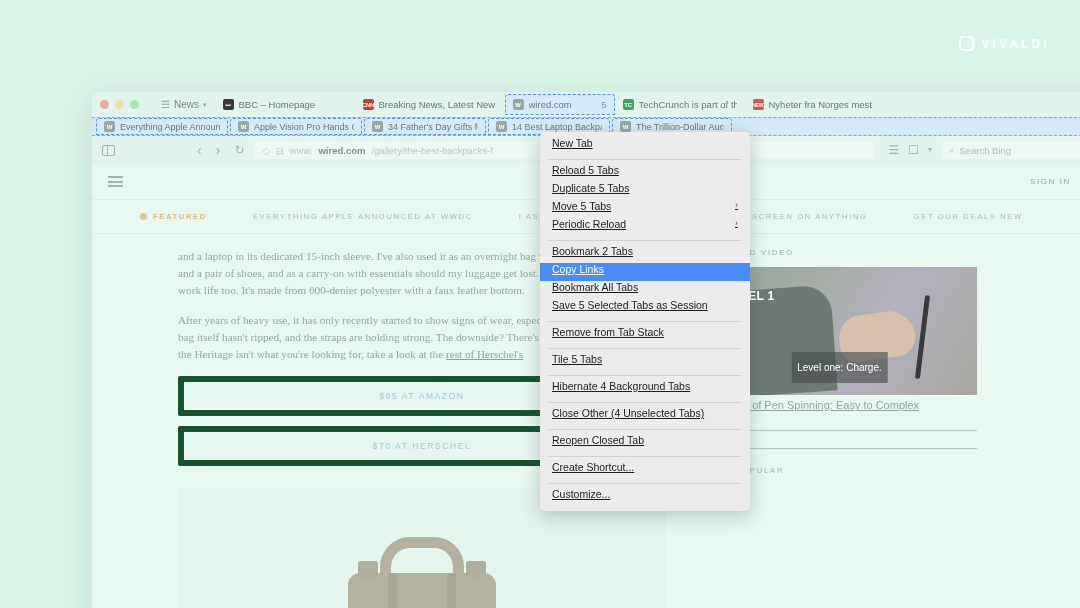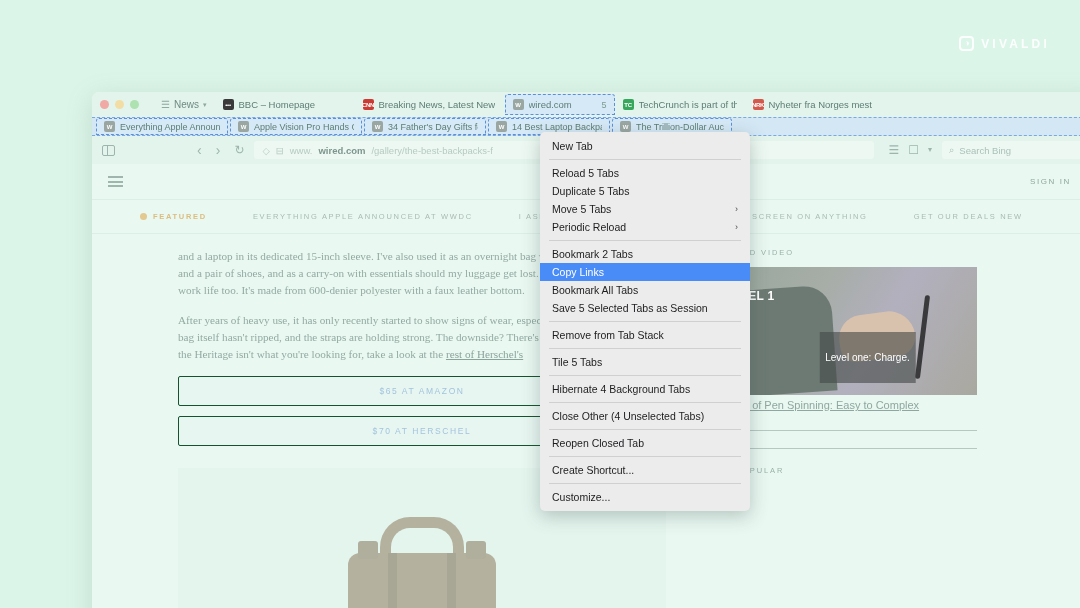--- a/index.html
+++ b/index.html
@@ -139,21 +139,21 @@
 
   .content { display: flex; padding: 14px 0 0 0; }
   .col-main { width: 610px; padding: 0 36px 0 86px; }
   .para {
     font-family: "Liberation Serif", serif;
     font-size: 11.2px; line-height: 17px; color: #93aaa3;
     margin-bottom: 13px;
   }
   .para a { color: #8aa39b; text-decoration: underline; }
   .buybtn {
-    height: 30px; border: 1px solid #14532d; border-radius: 2px;
+    height: 40px; border: 6px solid #14532d; border-radius: 2px;
     display: flex; align-items: center; justify-content: center;
     font-size: 8.5px; letter-spacing: 1.6px; color: #a3c4dd;
     margin-bottom: 10px; background: #e8f6f1;
   }
   .prodimg {
     margin-top: 22px; height: 160px; background: #e4f5ee;
     position: relative; overflow: hidden;
   }
   .bag {
     position: absolute; left: 50%; transform: translateX(-50%); bottom: -20px;
@@ -200,40 +200,40 @@
     background: #6d7a74; border-radius: 0 28px 0 0; transform: rotate(-4deg);
   }
   .vid-lvl {
     position: absolute; left: 22px; top: 22px; color: #fff;
     font-size: 12px; font-weight: bold; letter-spacing: .3px;
   }
   .vid-lvl small { display: block; font-size: 6px; font-weight: normal; opacity: .8; }
   .vid-cap {
     position: absolute; left: 50%; transform: translateX(-50%); bottom: 12px;
     background: rgba(70,75,72,.62); color: #fff; font-size: 10px;
-    padding: 20px 6px; white-space: nowrap; margin-left: 28px;
+    padding: 10px 6px; white-space: nowrap;
   }
   .vid-title {
     margin-top: 14px; width: 275px;
     font-size: 11px; line-height: 15px; color: #8fa7a0;
     text-decoration: underline;
   }
   .hr { width: 275px; height: 1px; background: #b5c9c2; margin: 17px 0; }
 
   
   .menu {
     position: absolute; left: 540px; top: 132px; width: 210px;
     background: #ececec; border-radius: 5px;
     box-shadow: 0 5px 18px rgba(60,80,75,.3);
     padding: 5px 0; font-size: 10.5px; color: #1d1d1f;
     z-index: 40;
   }
   .mi {
-    height: 18px; display: flex; align-items: center;
-    padding: 0 12px; white-space: nowrap;
+    height: 18px; display: flex; align-items: flex-start;
+    padding: 0 12px; white-space: nowrap; text-decoration: underline;
   }
   .mi.hl { background: #4a8cf7; color: #fff; }
   .mi .arrow { margin-left: auto; font-size: 9px; color: #4a4a4c; }
   .msep { height: 1px; background: #d0d0d0; margin: 4px 9px; }
 </style>
 </head>
 <body>
 
 <div class="watermark">
   <span class="wm-logo">

